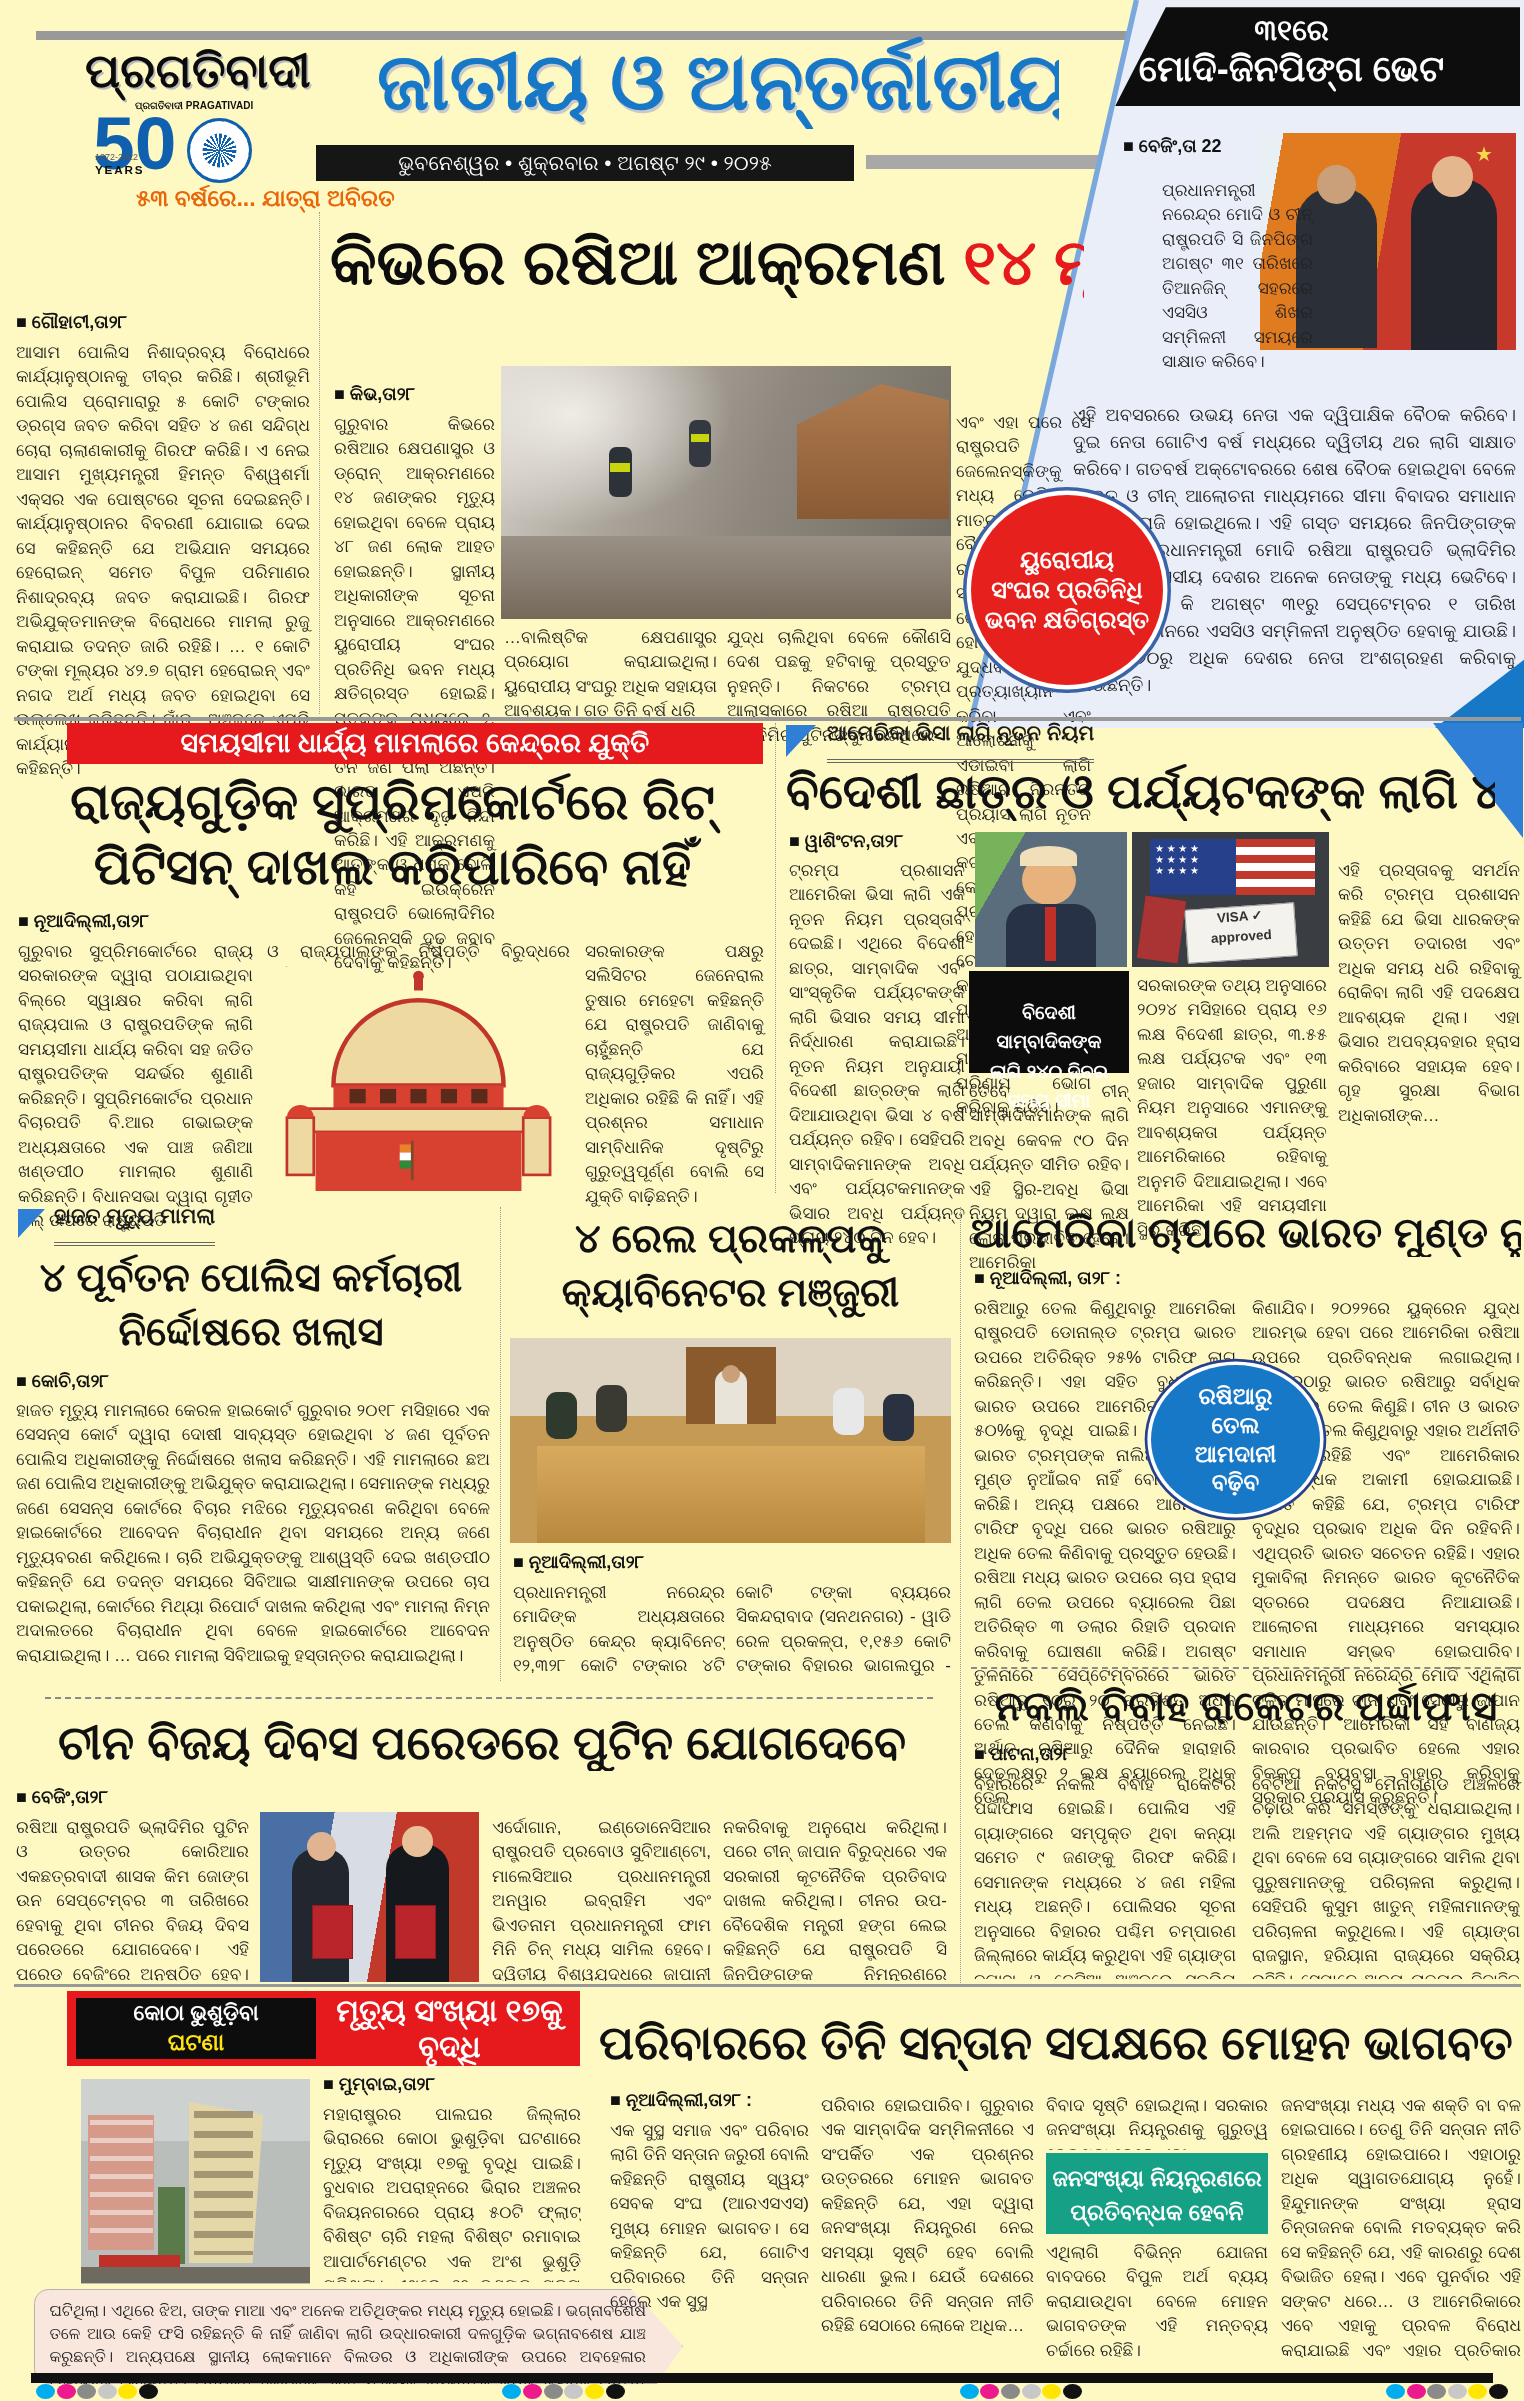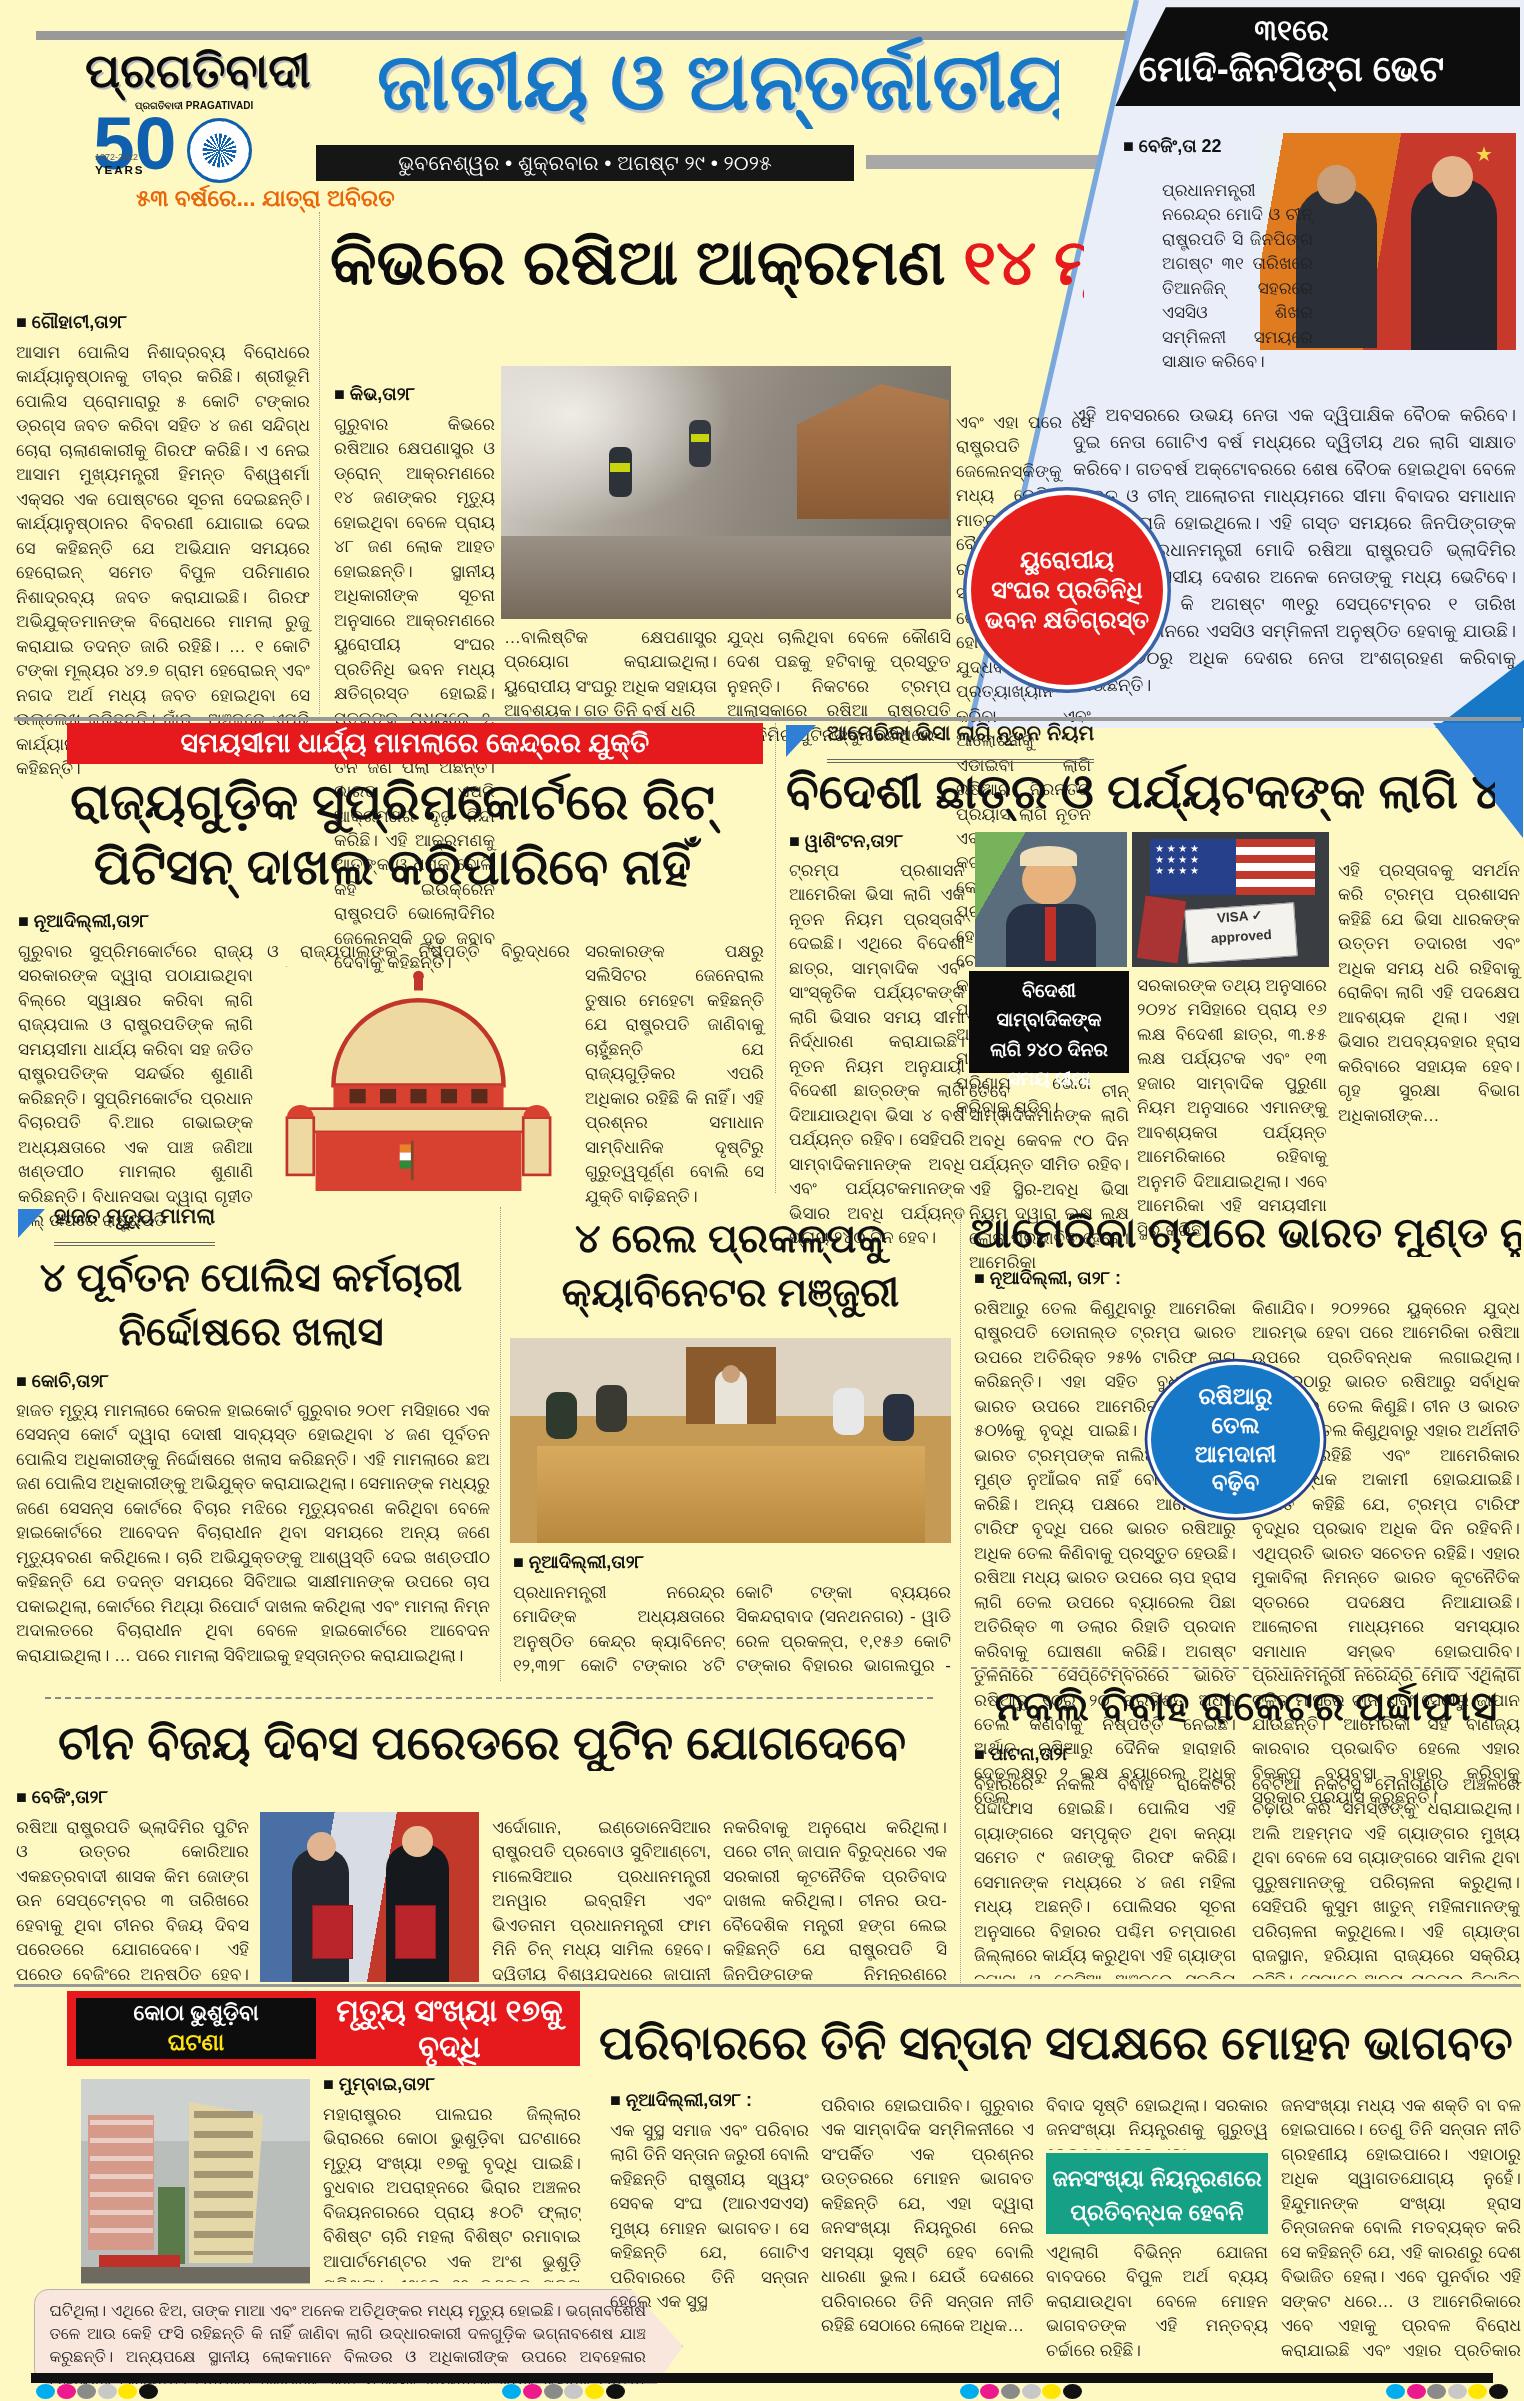--- a/index.html
+++ b/index.html
@@ -150,21 +150,21 @@
   </div>
   <div class="photo" style="left:1132px;top:832px;width:197px;height:135px;background:#3a3d42">
      <div class="abs" style="left:18px;top:7.2px;width:86px;height:56px;background:#27408b"></div>
      <div class="abs" style="left:23px;top:10.8px;color:#fff;font-size:10px;letter-spacing:2.7px">★★★★<br>★★★★<br>★★★★</div>
      <div class="abs" style="left:104px;top:7.2px;width:79px;height:56px;background:repeating-linear-gradient(180deg,#c0392b 0 8px,#fff 8px 16px)"></div>
      <div class="abs center" style="left:54px;top:74px;width:108px;height:52px;background:#f4f2ec;color:#333;
           font-size:13.5px;font-weight:bold;line-height:1.5;border:0.9px solid #999;transform:rotate(-4deg)">VISA ✓ approved</div>
      <div class="abs" style="left:9px;top:66px;width:41px;height:63px;background:#a33; transform:rotate(8deg)"></div>
   </div>
   <div class="abs center" style="left:969px;top:971px;width:160px;height:102px;background:#0c0c0c;color:#fff;
-       font-size:19px;font-weight:bold;line-height:1.55;padding-top:5px;box-sizing:border-box">
+       font-size:19px;font-weight:bold;line-height:1.55;padding-top:27px;box-sizing:border-box">
      <div>ବିଦେଶୀ ସାମ୍ବାଦିକଙ୍କ</div>
      <div>ଲାଗି ୨୪୦ ଦିନର</div>
      <div>ସମୟ ସୀମା</div>
   </div>
   <div class="abs just body-txt" style="left:969px;top:1080px;width:160px;height:113px">ତେବେ ଚୀନ୍ ସାମ୍ବାଦିକମାନଙ୍କ ଲାଗି ଅବଧି କେବଳ ୯୦ ଦିନ ପର୍ଯ୍ୟନ୍ତ ସୀମିତ ରହିବ। ଏହି ସ୍ଥିର-ଅବଧି ଭିସା ନିୟମ ଦ୍ୱାରା ଲକ୍ଷ ଲକ୍ଷ ଲୋକ ପ୍ରଭାବିତ ହେବେ। ଆମେରିକା</div>
   <div class="abs just body-txt" style="left:1137px;top:974px;width:190px;height:219px">ସରକାରଙ୍କ ତଥ୍ୟ ଅନୁସାରେ ୨୦୨୪ ମସିହାରେ ପ୍ରାୟ ୧୬ ଲକ୍ଷ ବିଦେଶୀ ଛାତ୍ର, ୩.୫୫ ଲକ୍ଷ ପର୍ଯ୍ୟଟକ ଏବଂ ୧୩ ହଜାର ସାମ୍ବାଦିକ ପୁରୁଣା ନିୟମ ଅନୁସାରେ ଏମାନଙ୍କୁ ଆବଶ୍ୟକତା ପର୍ଯ୍ୟନ୍ତ ଆମେରିକାରେ ରହିବାକୁ ଅନୁମତି ଦିଆଯାଇଥିଲା। ଏବେ ଆମେରିକା ଏହି ସମୟସୀମା ସ୍ଥିର କରିଛି।</div>
   <div class="abs just body-txt" style="left:1338px;top:859px;width:182px;height:334px">ଏହି ପ୍ରସ୍ତାବକୁ ସମର୍ଥନ କରି ଟ୍ରମ୍ପ ପ୍ରଶାସନ କହିଛି ଯେ ଭିସା ଧାରକଙ୍କ ଉତ୍ତମ ତଦାରଖ ଏବଂ ଅଧିକ ସମୟ ଧରି ରହିବାକୁ ରୋକିବା ଲାଗି ଏହି ପଦକ୍ଷେପ ଆବଶ୍ୟକ ଥିଲା। ଏହା ଭିସାର ଅପବ୍ୟବହାର ହ୍ରାସ କରିବାରେ ସହାୟକ ହେବ। ଗୃହ ସୁରକ୍ଷା ବିଭାଗ ଅଧିକାରୀଙ୍କ…</div>
 
   <div class="abs tri" style="left:18px;top:1209px;border-left:27px solid #2f7fd6;border-bottom:29px solid transparent"></div>
   <div class="abs kicker-txt" style="left:54px;top:1204px">ହାଜତ ମୃତ୍ୟୁ ମାମଲା</div>

